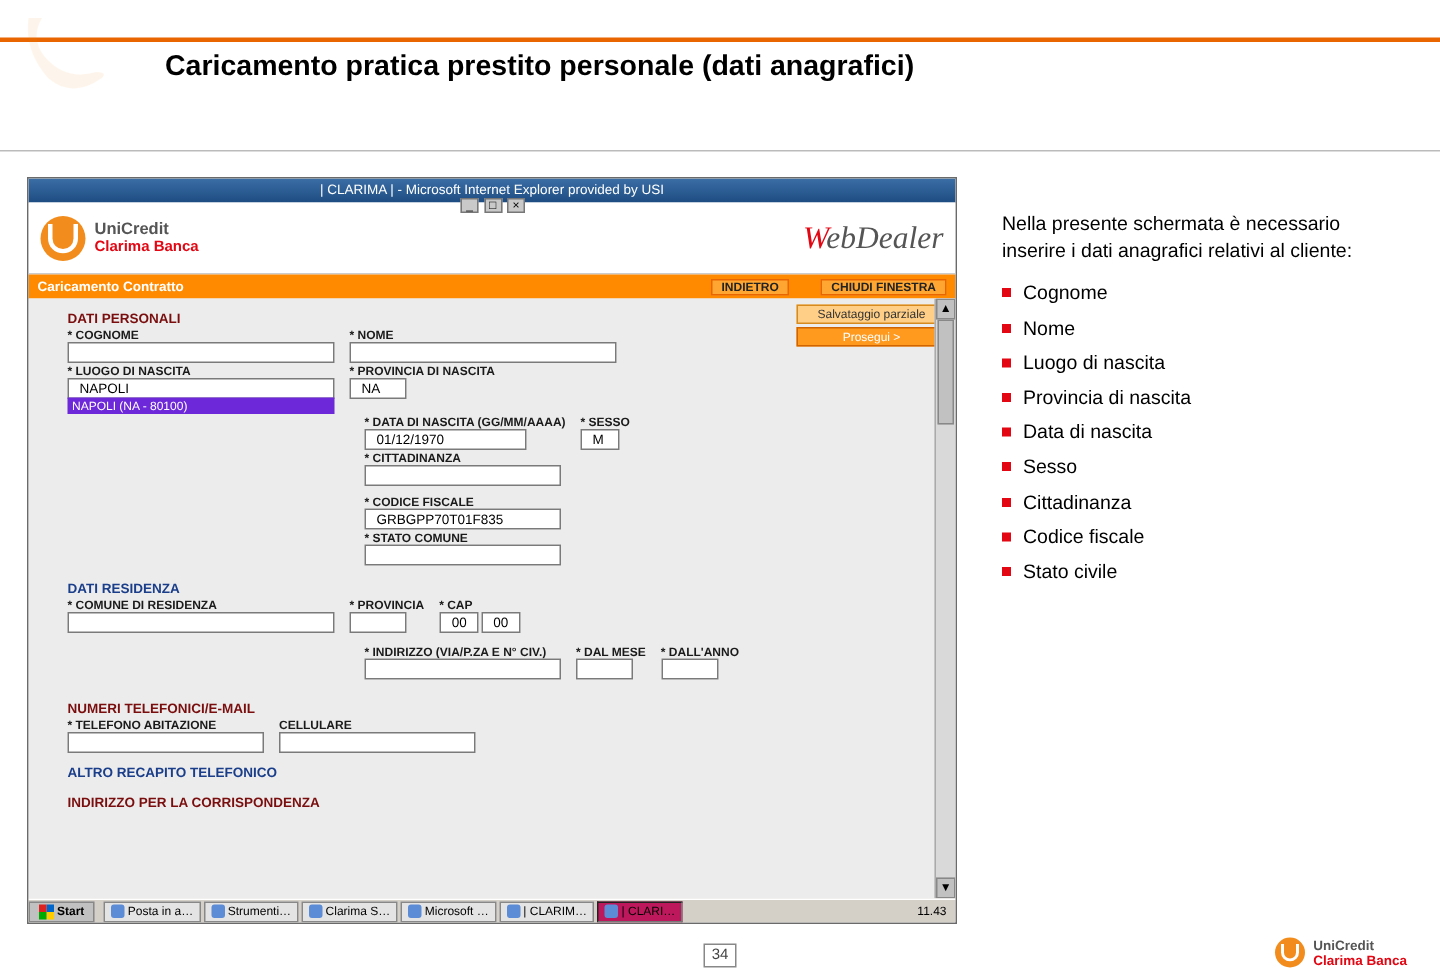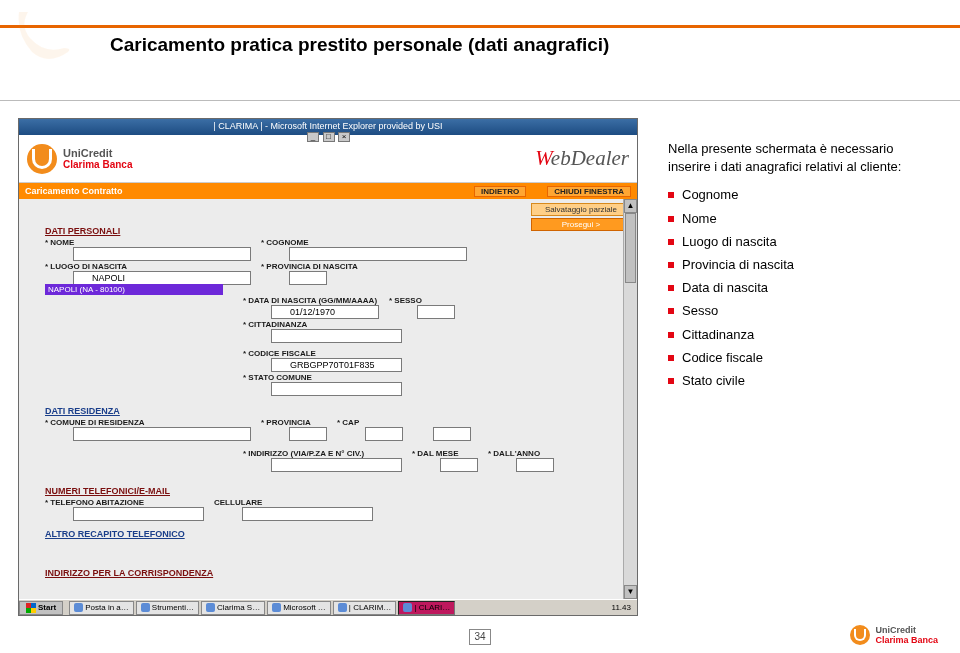--- a/index.html
+++ b/index.html
@@ -89,30 +89,29 @@
     background:#ffa632; border:1px solid #e86500;
     padding:0 6px; font-size:8px; color:#222;
   }
   .form-area{
     background:#ececec;
     height: calc(100% - 16px - 48px - 16px - 16px);
     overflow-y:auto;
     padding:6px 10px 6px 26px;
     position:relative;
   }
-  .sec-title{ font-weight:bold; color:#7a0e0e; font-size:9px; margin:21px 0 2px;text-decoration:underline;}
+  .sec-title{ font-weight:bold; color:#7a0e0e; font-size:9px; margin:2px 0 2px;}
   .sec-title.blue{ color:#1a3e8a;}
   .row{ display:flex; gap:10px; margin:1px 0;}
   .fld{ display:flex; flex-direction:column; }
   .fld label{ font-size:8px; font-weight:bold; color:#1a1a1a;}
   .fld input, .fld select{
     font-size:9px; height:14px;
     border:1px solid #7a7a7a; background:#fff;
-    padding:0 18px;
-    margin-left:28px;
+    padding:0 7px;
   }
   .w180{width:178px;} .w150{width:131px;} .w110{width:108px;} .w40{width:38px;} .w28{width:26px;}
   .dropdown-highlight{
     background:#6d28d9; color:#fff;
     font-size:8px; padding:1px 3px; margin-top:-1px;
     width:178px;
   }
   .side-actions{
     position:absolute; right:6px; top:4px; width:100px;
     display:flex; flex-direction:column; gap:2px;
@@ -243,25 +242,25 @@
   <div class="form-area">
     <div class="side-actions">
       <div class="a1">Salvataggio parziale</div>
       <div class="a2">Prosegui &gt;</div>
     </div>
 
     <div class="sec-title">DATI PERSONALI</div>
 
     <div class="row">
       <div class="fld">
+        <label>* COGNOME</label>
+        <input class="w180" value="" style="">
+      </div>
+      <div class="fld">
         <label>* NOME</label>
-        <input class="w180" value="" style="">
-      </div>
-      <div class="fld">
-        <label>* COGNOME</label>
         <input class="w180" value="" style="">
       </div>
     </div>
 
     <div class="row">
       <div class="fld">
         <label>* LUOGO DI NASCITA</label>
         <input class="w180" value="NAPOLI" style="">
         <div class="dropdown-highlight">NAPOLI (NA - 80100)</div>
       </div>

